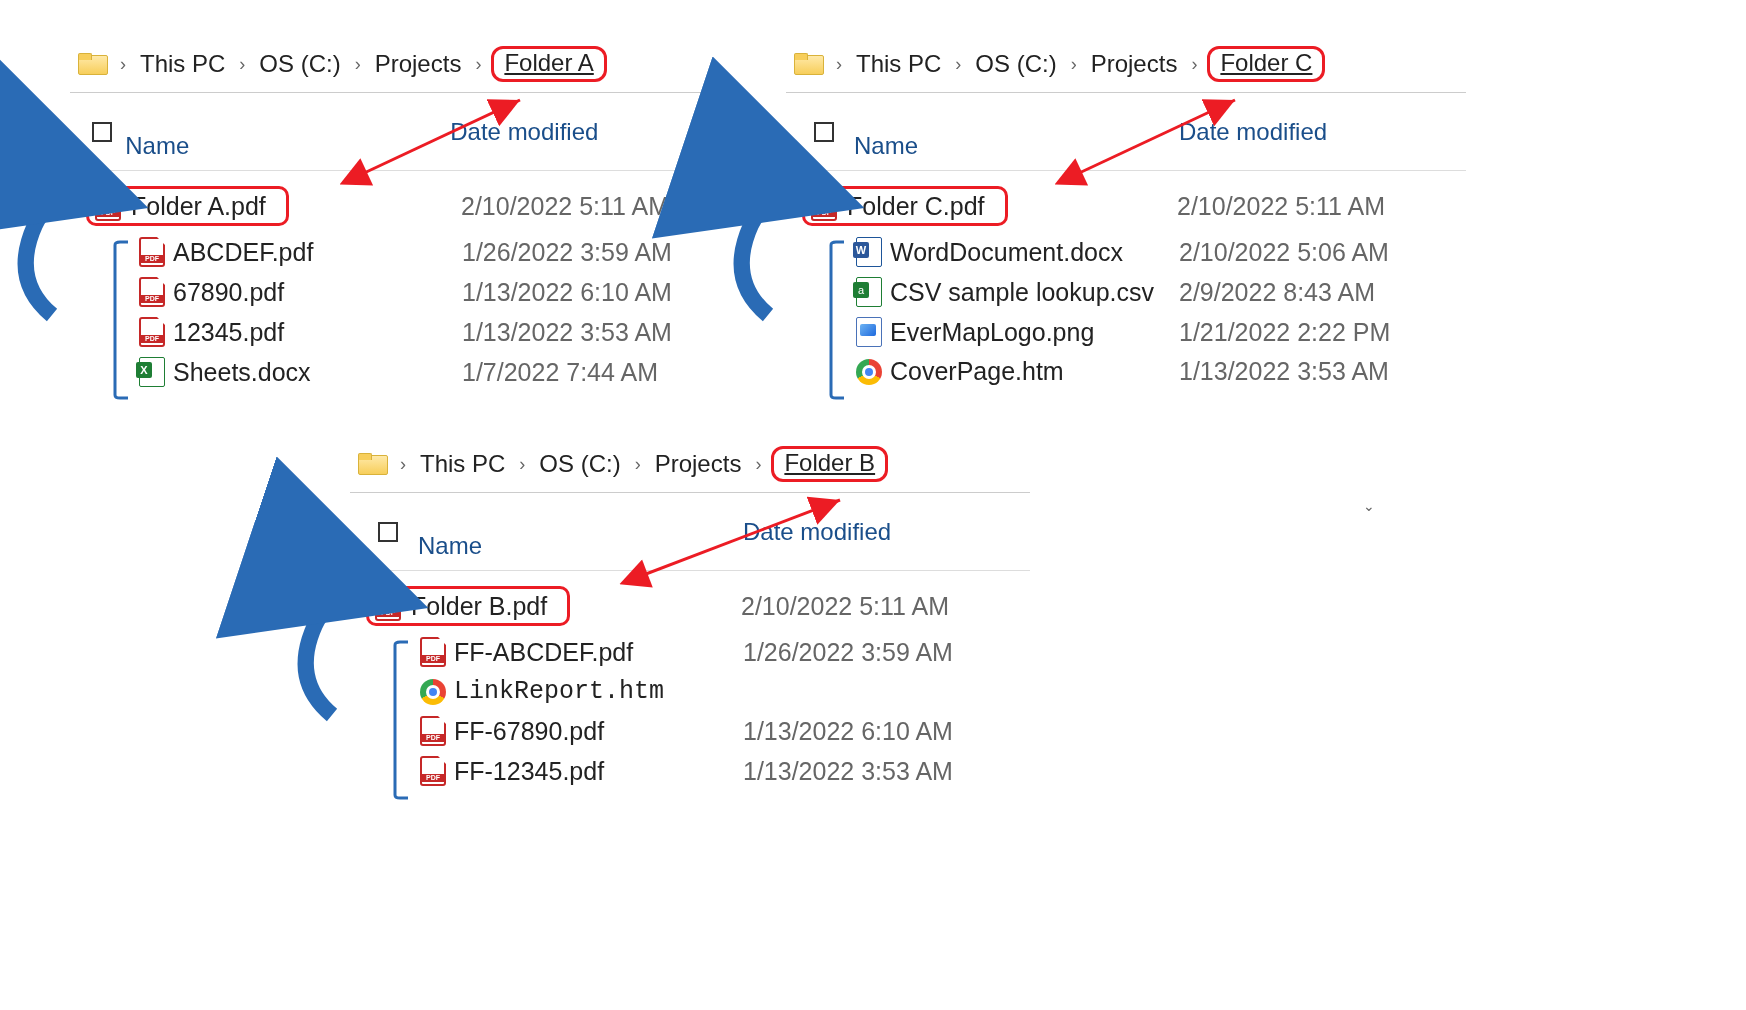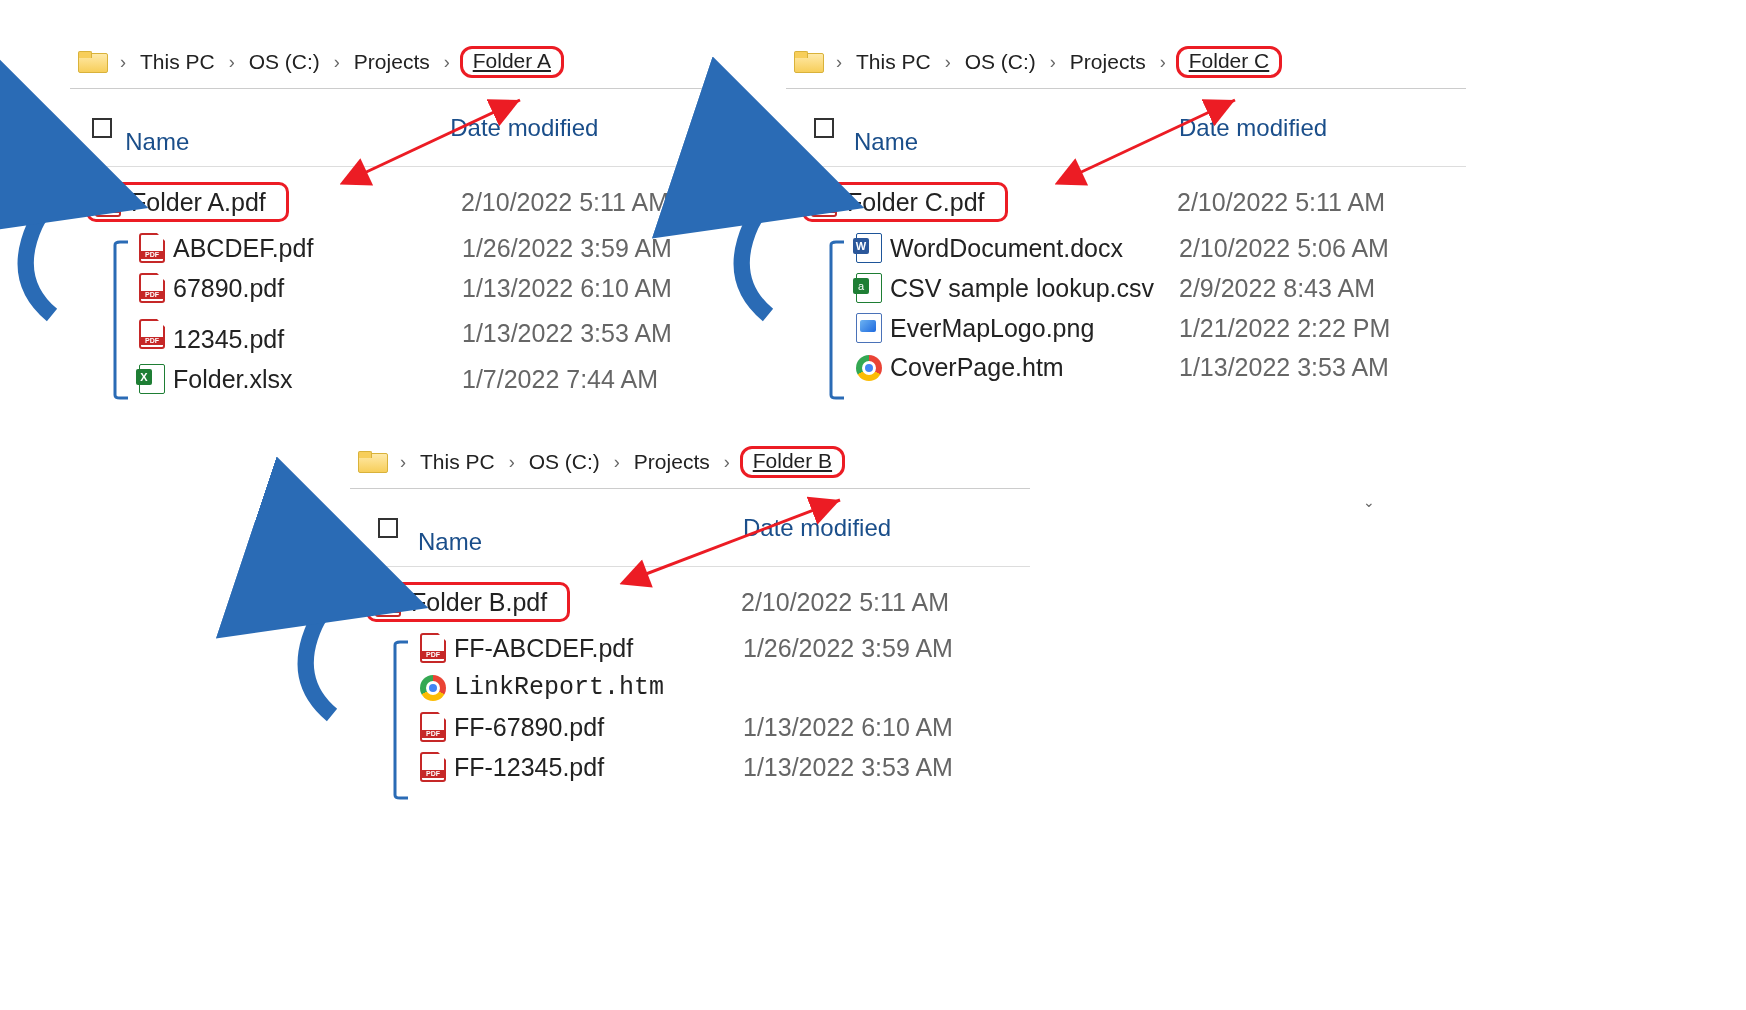--- a/index.html
+++ b/index.html
@@ -48,21 +48,21 @@
       border-bottom: none;
       border-radius: 2px 2px 0 0;
     }
     .chevron {
       color: #666;
       font-size: 18px;
       padding: 0 6px;
     }
     .crumb {
       color: #222;
-      font-size: 21px;
+      font-size: 24px;
       padding: 2px 4px;
     }
     .highlight-red {
       border: 3px solid #ec1c24;
       border-radius: 12px;
       padding: 0px 10px 2px 10px;
       text-decoration: underline;
     }
     .header-row {
       display: flex;
@@ -297,28 +297,28 @@
         <div class="file-icon-col" style="padding-left: 40px; width: 96px;">
           <span class="icon icon-pdf"></span>
         </div>
         <div class="file-name-col" style="flex: 0 0 289px;">67890.pdf</div>
         <div class="file-date-col">1/13/2022 6:10 AM</div>
       </div>
       <div class="file-row">
         <div class="file-icon-col" style="padding-left: 40px; width: 96px;">
           <span class="icon icon-pdf"></span>
         </div>
-        <div class="file-name-col" style="flex: 0 0 289px; margin-top: 12px;">12345.pdf</div>
+        <div class="file-name-col" style="flex: 0 0 289px;">12345.pdf</div>
         <div class="file-date-col">1/13/2022 3:53 AM</div>
       </div>
       <div class="file-row">
         <div class="file-icon-col" style="padding-left: 40px; width: 96px;">
           <span class="icon icon-xlsx"></span>
         </div>
-        <div class="file-name-col" style="flex: 0 0 289px;">Folder.xlsx</div>
+        <div class="file-name-col" style="flex: 0 0 289px;">Sheets.docx</div>
         <div class="file-date-col">1/7/2022 7:44 AM</div>
       </div>
     </div>
 </div>
 
 <div class="explorer-window" style="left:786px; top:40px; width:680px;">
   <div class="breadcrumb-bar">
     <span class="folder-glyph"></span>
     <span class="chevron">›</span>
     <span class="crumb">This PC</span>

